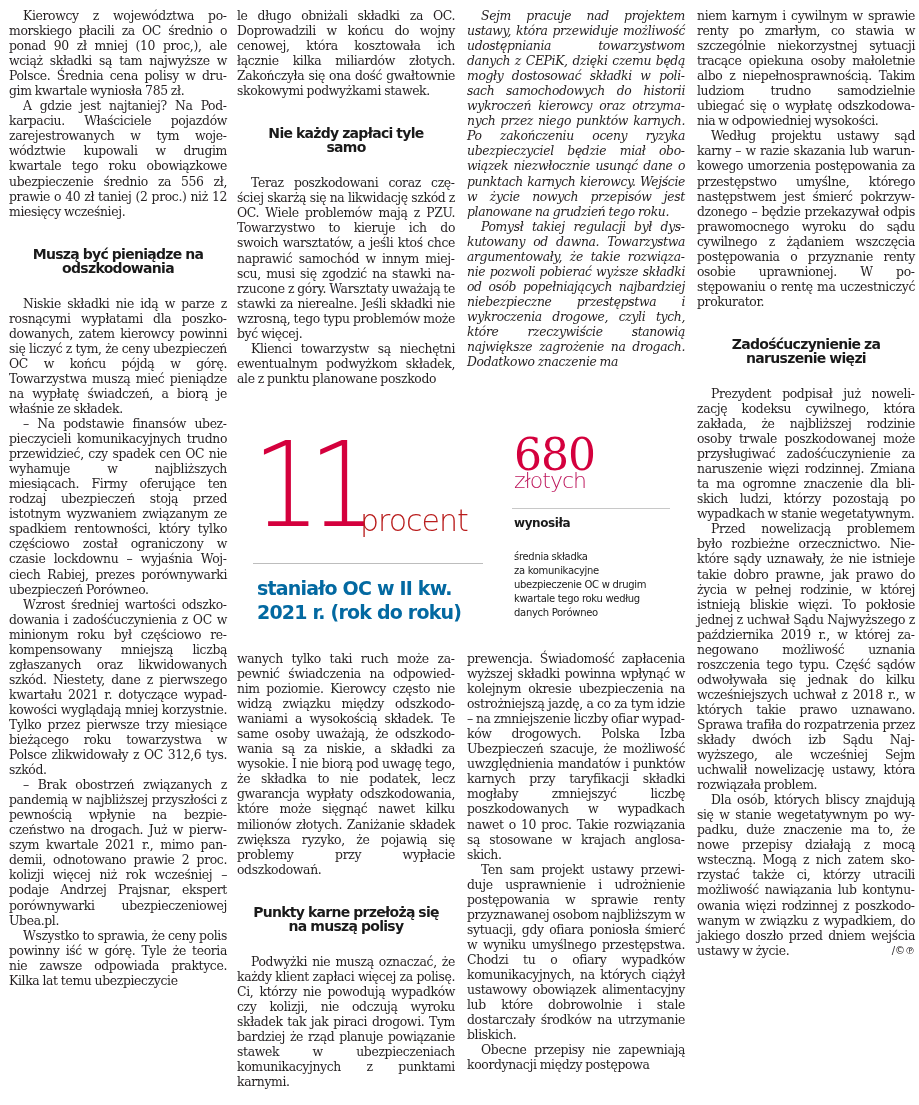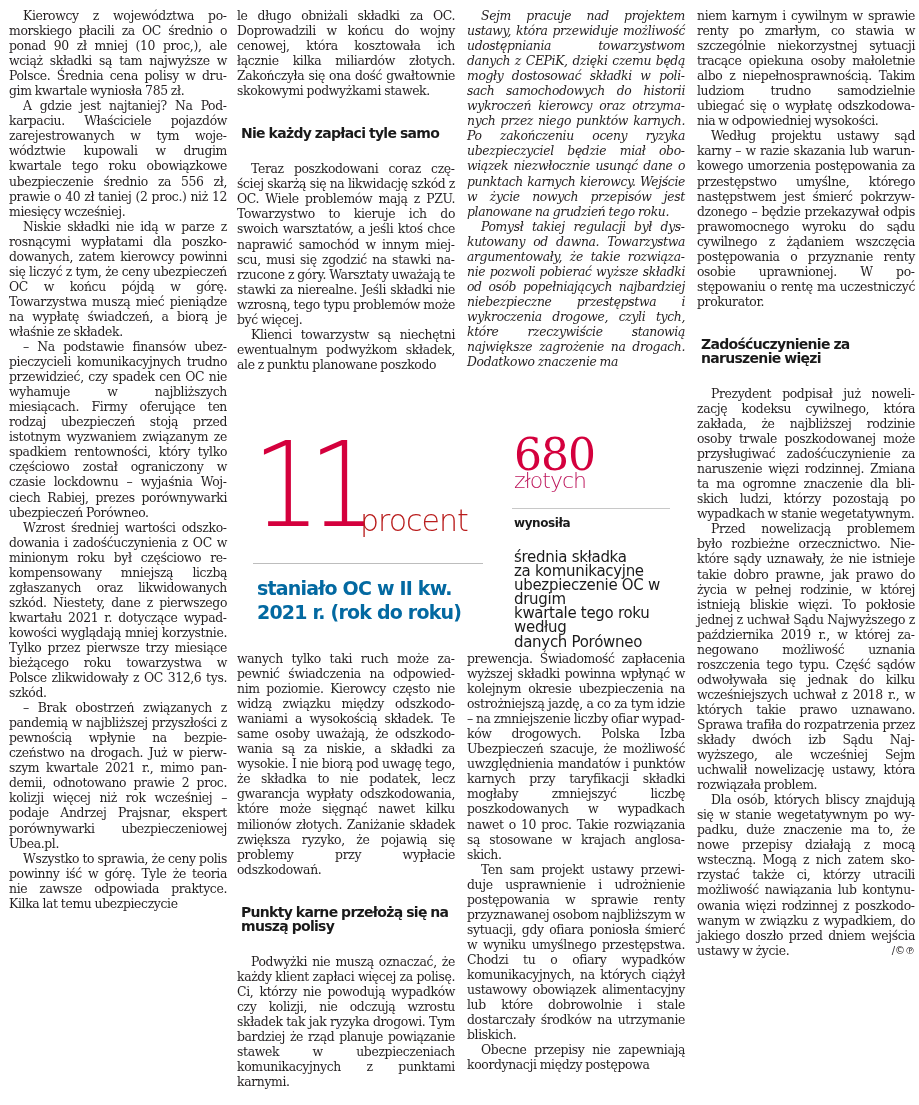--- a/index.html
+++ b/index.html
@@ -9,21 +9,21 @@
          text-align:justify; hyphens:manual; letter-spacing:-0.35px; word-spacing:-0.5px; }
   .col p { margin:0; text-indent:14px; }
   .col p.noind { text-indent:0; }
   #col1 { left:9px; top:8px; }
   #col2 { left:237px; top:8px; }
   #col2b { left:237px; top:651px; }
   #col3 { left:467px; top:8px;font-style:italic; }
   #col3b { left:467px; top:651px; }
   #col4 { left:697px; top:8px; }
   h2 { font-family:"DejaVu Sans", "Liberation Sans", sans-serif; font-weight:bold;
-       font-size:14px; line-height:14px; margin:4px; letter-spacing:-0.7px; text-align:left; color:#1a1a1a; }
+       font-size:14px; line-height:14px; margin:12px; letter-spacing:-0.7px; text-align:center; color:#1a1a1a; }
   .h-gap-top { margin-top:28px; }
   .h-gap-bot { margin-bottom:21px; }
   .endmark { font-family:"DejaVu Sans", sans-serif; font-size:10px; float:right; letter-spacing:0; }
 
   
   #infobox { position:absolute; left:237px; top:420px; width:450px; height:205px; }
   .big11 { position:absolute; left:15px; top:6px; font-family:"DejaVu Sans", "Liberation Sans", sans-serif;
            font-weight:200; font-size:118px; line-height:118px; color:#d4003d; letter-spacing:-14px;
            transform:scaleX(0.92); transform-origin:left top; }
   .procent { position:absolute; left:123px; top:84px; font-family:"DejaVu Sans", "Liberation Sans", sans-serif;
@@ -32,28 +32,29 @@
   .caption1 { position:absolute; left:20px; top:156px; width:230px; font-family:"DejaVu Sans", "Liberation Sans", sans-serif;
               font-weight:bold; font-size:19px; line-height:24px; color:#0369a1; letter-spacing:-0.8px; }
   .big680 { position:absolute; left:277px; top:12px; font-family:"DejaVu Serif", "Liberation Serif", serif;
             font-weight:normal; font-size:44px; line-height:46px; color:#d4003d; letter-spacing:-1px; }
   .zlotych { position:absolute; left:277px; top:48px; font-family:"DejaVu Sans", "Liberation Sans", sans-serif;
              font-weight:200; font-size:22px; line-height:26px; color:#d4003d; letter-spacing:-1px; }
   .rule2 { position:absolute; left:275px; top:88px; width:158px; height:1px; background:#c8c8c8; }
   .wynosila { position:absolute; left:277px; top:94px; font-family:"DejaVu Sans", "Liberation Sans", sans-serif;
               font-weight:bold; font-size:12px; line-height:18px; color:#1a1a1a; letter-spacing:-0.4px; }
   .caption2 { position:absolute; left:277px; top:130px; width:160px; font-family:"DejaVu Sans", "Liberation Sans", sans-serif;
-              font-size:15px; line-height:14.1px; color:#1a1a1a; letter-spacing:-0.3px; white-space:pre-line; }
+              font-size:10px; line-height:14.1px; color:#1a1a1a; letter-spacing:-0.3px; white-space:pre-line; }
 </style>
 </head>
 <body>
 
 <div id="col1" class="col">
   <p>Kierowcy z województwa po­morskiego płacili za OC średnio o ponad 90 zł mniej (10 proc,), ale wciąż składki są tam najwyższe w Polsce. Średnia cena polisy w dru­gim kwartale wyniosła 785 zł.</p>
   <p>A gdzie jest najtaniej? Na Pod­karpaciu. Właściciele pojazdów zarejestrowanych w tym woje­wództwie kupowali w drugim kwartale tego roku obowiązkowe ubezpieczenie średnio za 556 zł, prawie o 40 zł taniej (2 proc.) niż 12 miesięcy wcześniej.</p>
+  <h2 class="h-gap-top h-gap-bot">Muszą być pieniądze na odszkodowania</h2>
   <p>Niskie składki nie idą w parze z rosnącymi wypłatami dla poszko­dowanych, zatem kierowcy powin­ni się liczyć z tym, że ceny ubezpie­czeń OC w końcu pójdą w górę. Towarzystwa muszą mieć pieniądze na wypłatę świadczeń, a biorą je właśnie ze składek.</p>
   <p>– Na podstawie finansów ubez­pieczycieli komunikacyjnych trudno przewidzieć, czy spadek cen OC nie wyhamuje w najbliż­szych miesiącach. Firmy oferujące ten rodzaj ubezpieczeń stoją przed istotnym wyzwaniem związanym ze spadkiem rentowności, który tylko częściowo został ograniczony w czasie lockdownu – wyjaśnia Woj­ciech Rabiej, prezes porównywarki ubezpieczeń Porówneo.</p>
   <p>Wzrost średniej wartości odszko­dowania i zadośćuczynienia z OC w minionym roku był częściowo re­kompensowany mniejszą liczbą zgłaszanych oraz likwidowanych szkód. Niestety, dane z pierwszego kwartału 2021 r. dotyczące wypad­kowości wyglądają mniej korzyst­nie. Tylko przez pierwsze trzy miesiące bieżącego roku towarzy­stwa w Polsce zlikwidowały z OC 312,6 tys. szkód.</p>
   <p>– Brak obostrzeń związanych z pandemią w najbliższej przyszłości z pewnością wpłynie na bezpie­czeństwo na drogach. Już w pierw­szym kwartale 2021 r., mimo pan­demii, odnotowano prawie 2 proc. kolizji więcej niż rok wcześniej – podaje Andrzej Prajsnar, ekspert porównywarki ubezpieczeniowej Ubea.pl.</p>
   <p>Wszystko to sprawia, że ceny polis powinny iść w górę. Tyle że teoria nie zawsze odpowiada prak­tyce. Kilka lat temu ubezpieczycie­</p>
 </div>
 
 <div id="col2" class="col">
   <p class="noind">le długo obniżali składki za OC. Doprowadzili w końcu do wojny cenowej, która kosztowała ich łącznie kilka miliardów złotych. Zakończyła się ona dość gwałtow­nie skokowymi podwyżkami sta­wek.</p>
   <h2 class="h-gap-top h-gap-bot">Nie każdy zapłaci tyle samo</h2>
@@ -79,21 +80,21 @@
   <div class="caption2">średnia składka
 za komunikacyjne
 ubezpieczenie OC w drugim
 kwartale tego roku według
 danych Porówneo</div>
 </div>
 
 <div id="col2b" class="col">
   <p class="noind">wanych tylko taki ruch może za­pewnić świadczenia na odpowied­nim poziomie. Kierowcy często nie widzą związku między odszkodo­waniami a wysokością składek. Te same osoby uważają, że odszkodo­wania są za niskie, a składki za wysokie. I nie biorą pod uwagę tego, że składka to nie podatek, lecz gwarancja wypłaty odszkodo­wania, które może sięgnąć nawet kilku milionów złotych. Zaniżanie składek zwiększa ryzyko, że poja­wią się problemy przy wypłacie odszkodowań.</p>
   <h2 class="h-gap-top h-gap-bot">Punkty karne przełożą się na muszą polisy</h2>
-  <p>Podwyżki nie muszą oznaczać, że każdy klient zapłaci więcej za polisę. Ci, którzy nie powodują wypadków czy kolizji, nie odczują wzrostu składek tak jak ryzyka drogowi. Tym bardziej że rząd planuje powiązanie stawek w ubez­pieczeniach komunikacyjnych z punktami karnymi.</p>
+  <p>Podwyżki nie muszą oznaczać, że każdy klient zapłaci więcej za polisę. Ci, którzy nie powodują wypadków czy kolizji, nie odczują wyroku składek tak jak piraci drogowi. Tym bardziej że rząd planuje powiązanie stawek w ubez­pieczeniach komunikacyjnych z punktami karnymi.</p>
 </div>
 
 <div id="col3b" class="col">
   <p class="noind">prewencja. Świadomość zapłace­nia wyższej składki powinna wpłynąć w kolejnym okresie ubezpieczenia na ostrożniejszą jazdę, a co za tym idzie – na zmniejszenie liczby ofiar wypad­ków drogowych. Polska Izba Ubezpieczeń szacuje, że możli­wość uwzględnienia mandatów i punktów karnych przy taryfikacji składki mogłaby zmniejszyć liczbę poszkodowanych w wypadkach nawet o 10 proc. Takie rozwiązania są stosowane w krajach anglosa­skich.</p>
   <p>Ten sam projekt ustawy przewi­duje usprawnienie i udrożnienie postępowania w sprawie renty przyznawanej osobom najbliższym w sytuacji, gdy ofiara poniosła śmierć w wyniku umyślnego prze­stępstwa. Chodzi tu o ofiary wy­padków komunikacyjnych, na których ciążył ustawowy obowią­zek alimentacyjny lub które dobro­wolnie i stale dostarczały środków na utrzymanie bliskich.</p>
   <p>Obecne przepisy nie zapewniają koordynacji między postępowa­</p>
 </div>
 
 <div id="col4" class="col">
   <p class="noind">niem karnym i cywilnym w sprawie renty po zmarłym, co stawia w szczególnie niekorzystnej sytuacji tracące opiekuna osoby małoletnie albo z niepełnosprawnością. Takim ludziom trudno samodzielnie ubiegać się o wypłatę odszkodowa­nia w odpowiedniej wysokości.</p>

